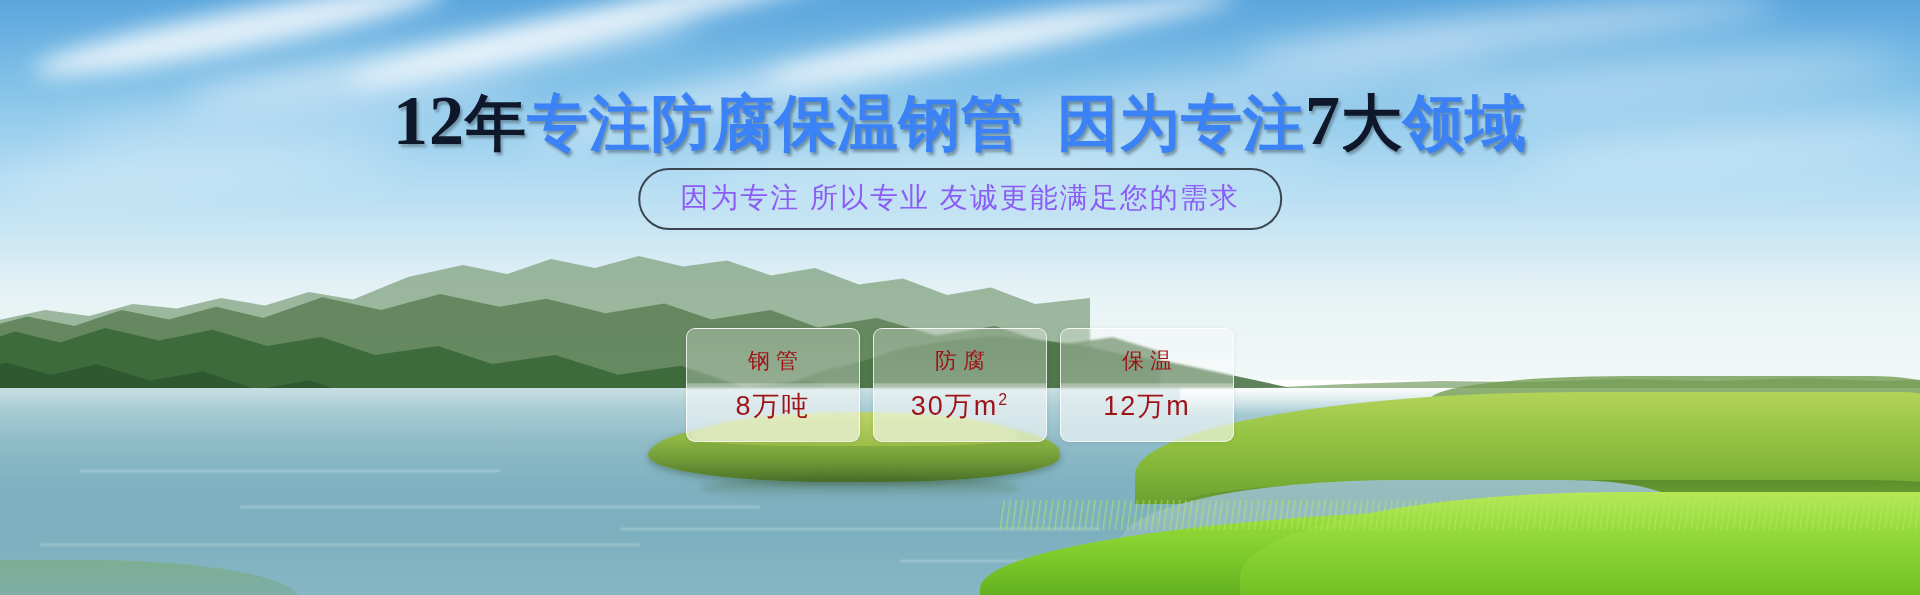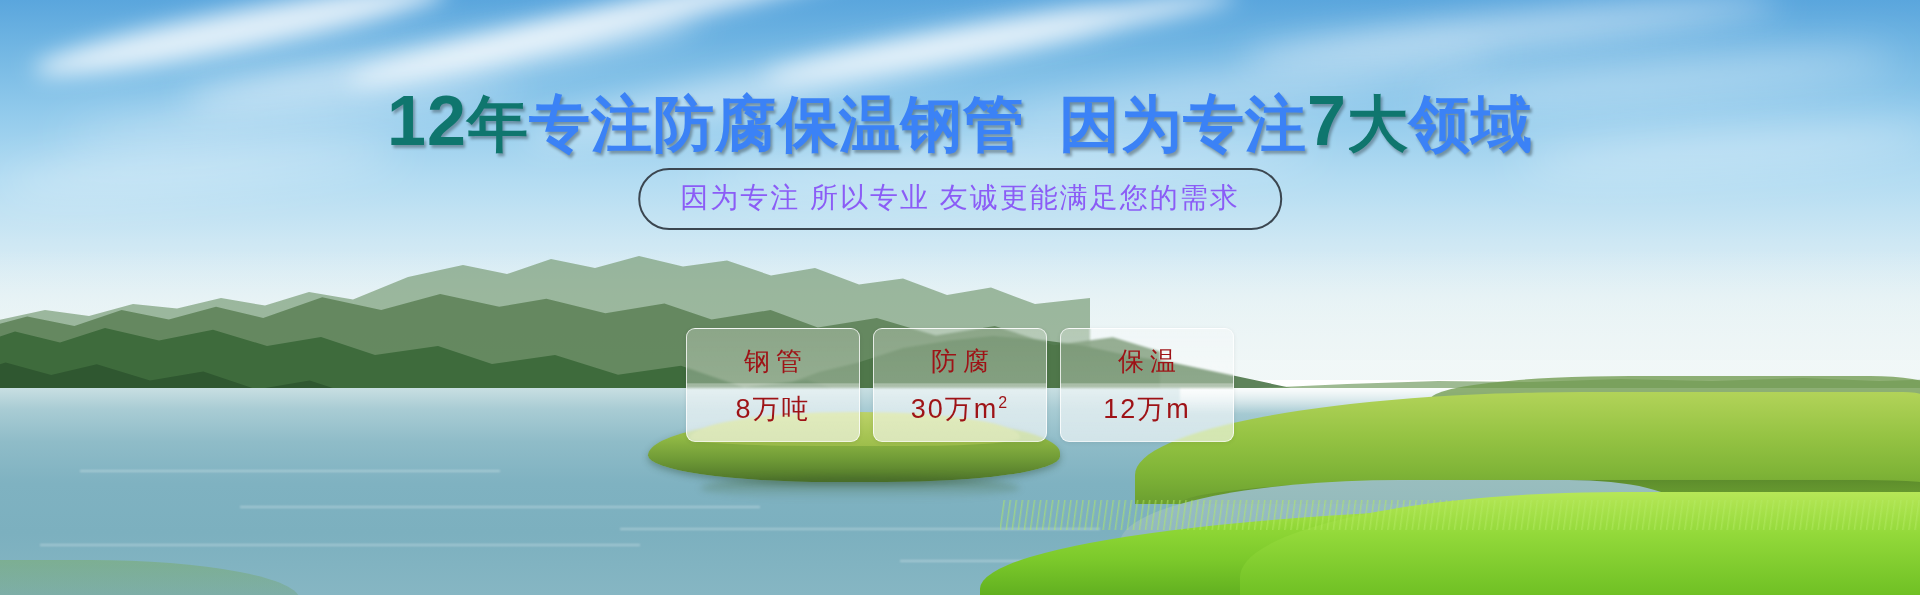--- a/index.html
+++ b/index.html
@@ -189,23 +189,24 @@
   .headline{
     position:absolute;left:0;top:86px;width:1920px;
     text-align:center;
     font-size:61px;
     font-weight:bold;
     letter-spacing:1px;
     line-height:70px;
     white-space:nowrap;
   }
   .hl-red{
-    color:#0f766e;
+    color:#0f172a;
     font-size:70px;
     text-shadow:2px 3px 3px rgba(0,0,0,.30);
+    font-family:Liberation Serif, serif;
   }
   .hl-dark{
     color:#3b82f6;
     text-shadow:2px 3px 3px rgba(0,0,0,.32);
   }
   .hl-gap{display:inline-block;width:34px;}
 
   
   .subtitle{
     position:absolute;left:50%;top:168px;
@@ -235,21 +236,21 @@
     background:linear-gradient(to bottom,rgba(255,255,255,.26) 0%,rgba(255,255,255,.30) 48%,rgba(255,255,255,.52) 49%,rgba(255,255,255,.60) 100%);
     backdrop-filter:blur(1px);
     display:flex;
     flex-direction:column;
     align-items:center;
     justify-content:center;
     color:#9e1216;
     box-shadow:0 1px 4px rgba(0,0,0,.08);
   }
   .card-label{
-    font-size:26px;
+    font-size:22px;
     letter-spacing:6px;
     text-indent:6px;
     margin-bottom:12px;
     color:#9e1216;
   }
   .card-value{
     font-size:27px;
     letter-spacing:2px;
     color:#9e1216;
   }

